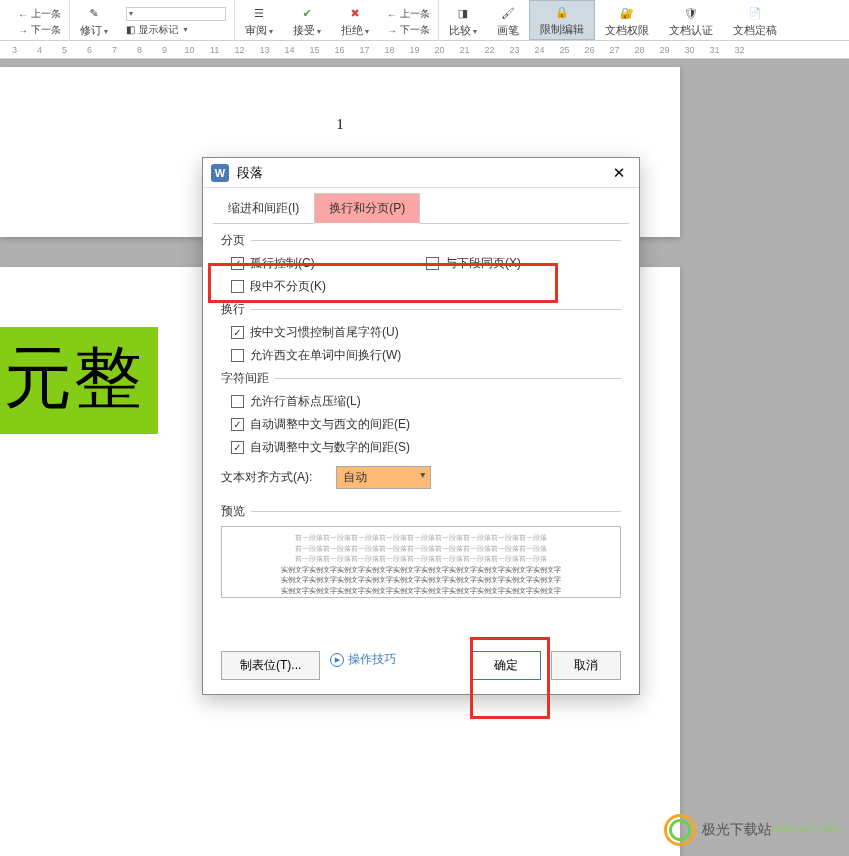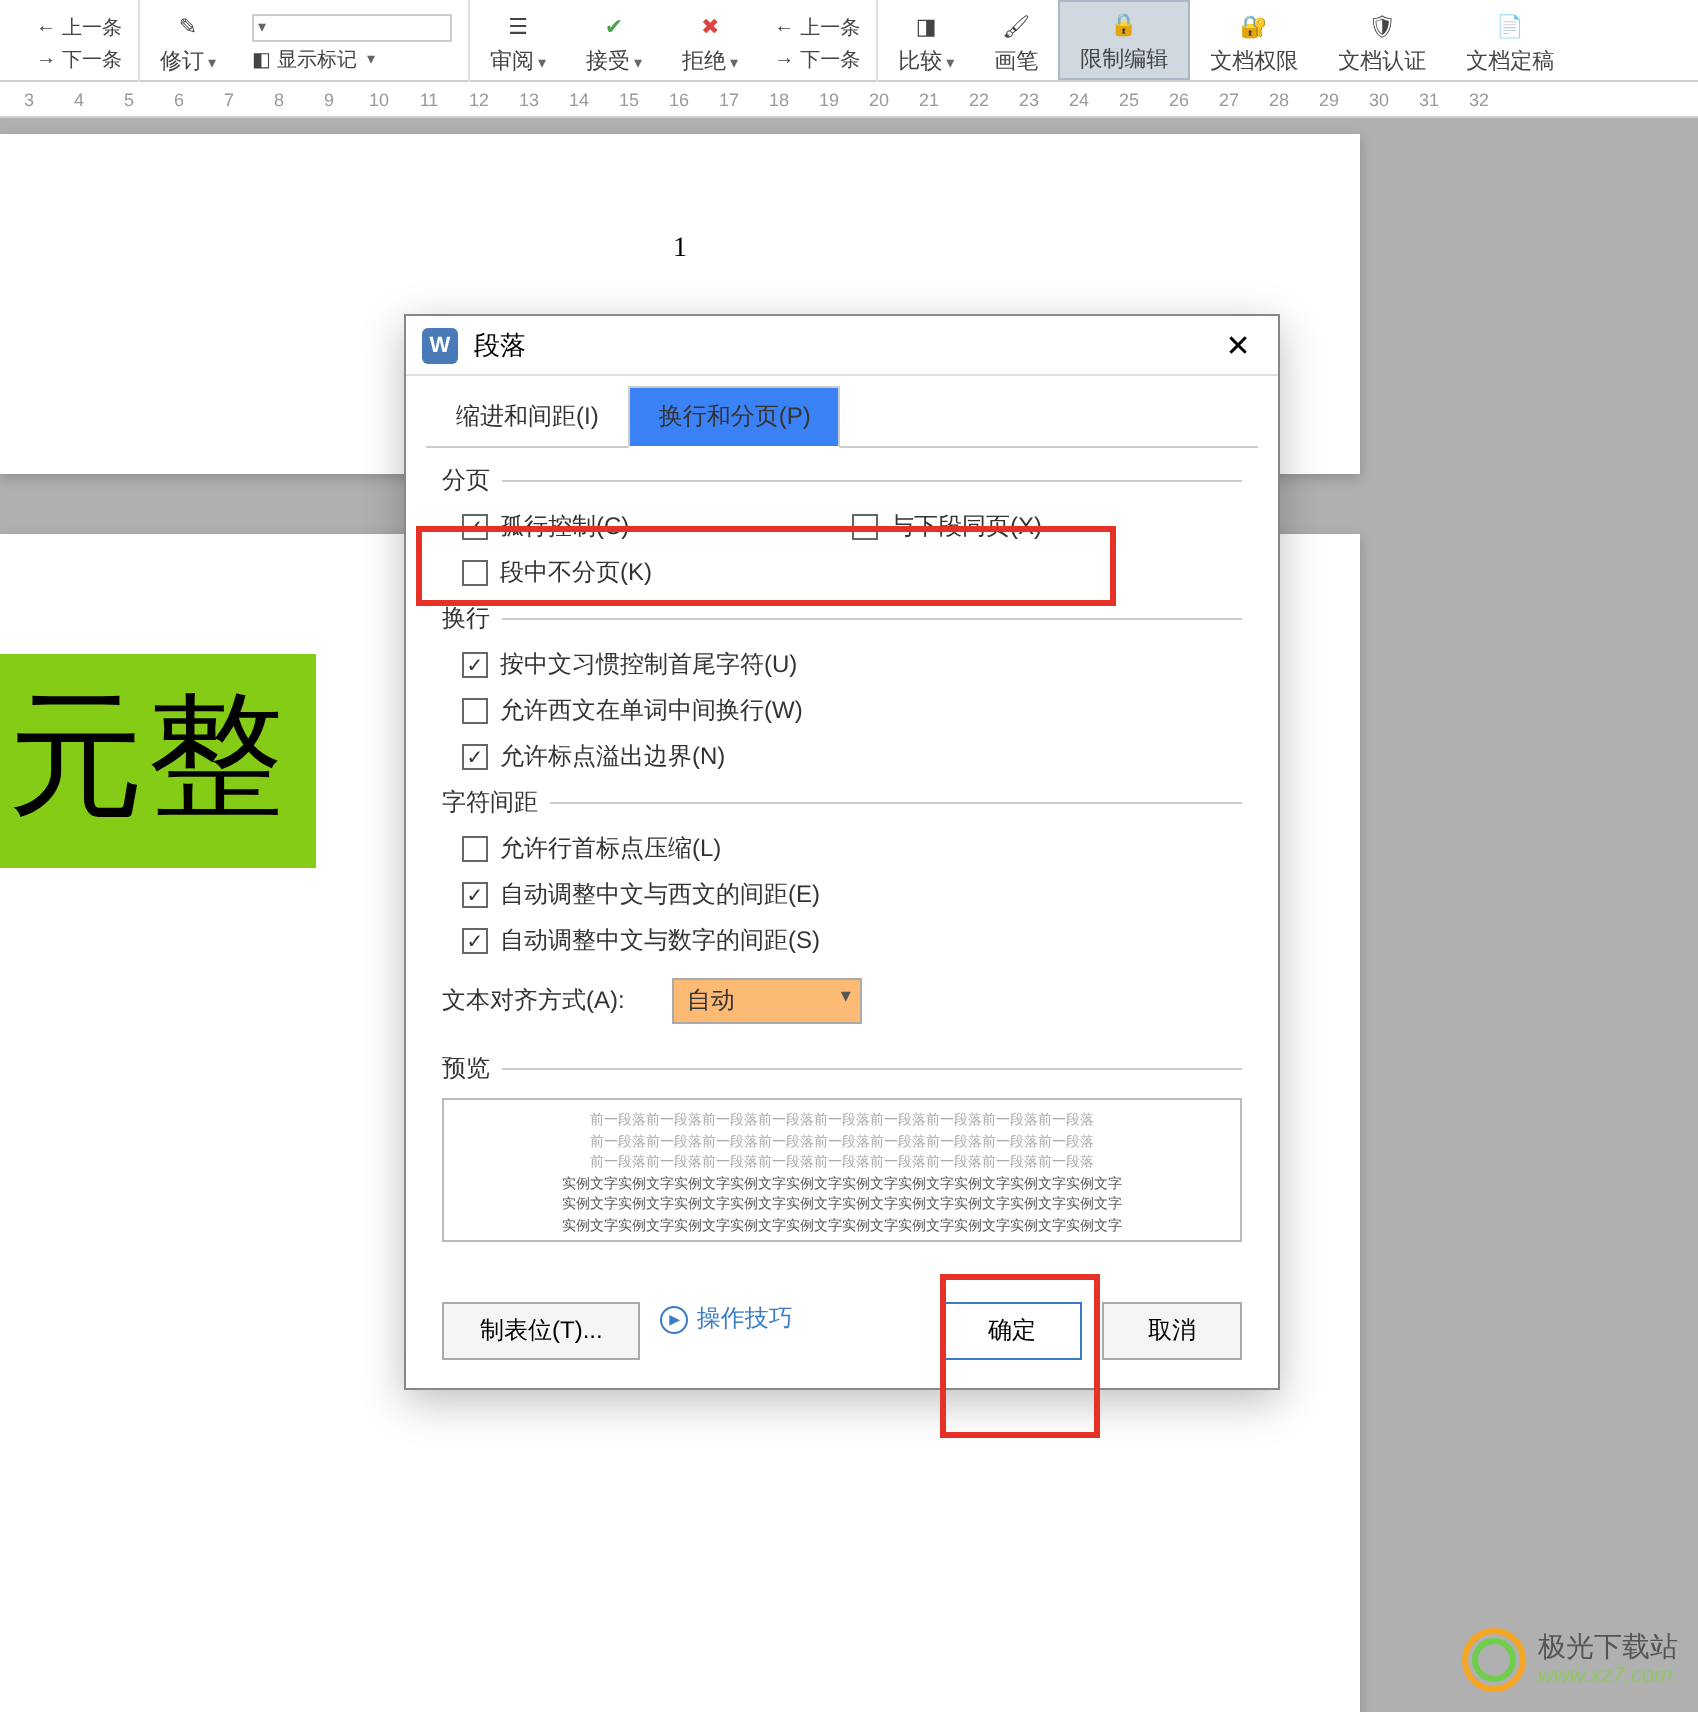--- a/index.html
+++ b/index.html
@@ -185,21 +185,21 @@
     .tab {
       padding: 6px 14px;
       font-size: 12px;
       cursor: pointer;
       color: #333;
       border: 1px solid transparent;
     }
     .tab.active {
       border: 1px solid #ccc;
       border-bottom: 1px solid #fff;
-      background: #3b82f6;
+      background: #fca5a5;
       position: relative;
       z-index: 2;
     }
     .tabs-line {
       border-top: 1px solid #ccc;
       margin: -1px 10px 0 10px;
     }
     
     .dialog-body {
       padding: 8px 18px 12px 18px;
@@ -345,21 +345,21 @@
       height: 32px;
       position: relative;
     }
     .wm-ring {
       position: absolute;
       border-radius: 50%;
       border: 3px solid;
     }
     .wm-r1 { width: 32px; height: 32px; border-color: #f5a623; top: 0; left: 0; }
     .wm-r2 { width: 22px; height: 22px; border-color: #6fcf4a; top: 5px; left: 5px; }
-    .wm-text { display: flex; flex-direction: column; line-height: 1.1; }
+    .wm-text { display: flex; line-height: 1.1; }
     .wm-cn { font-size: 14px; color: #555; font-style: normal; }
     .wm-url { font-size: 11px; color: #8fc860; }
   </style>
 </head>
 <body>
 
 <div class="ribbon">
   <div class="ribbon-group">
     <div class="ribbon-small">
       <div class="ribbon-small-item">← <span>上一条</span></div>
@@ -507,26 +507,20 @@
         <span class="chk checked"></span>
         <span>按中文习惯控制首尾字符(U)</span>
       </div>
     </div>
     <div class="check-row">
       <div class="check-item" style="width:auto">
         <span class="chk"></span>
         <span>允许西文在单词中间换行(W)</span>
       </div>
     </div>
-    <div class="check-row">
-      <div class="check-item" style="width:auto">
-        <span class="chk checked"></span>
-        <span>允许标点溢出边界(N)</span>
-      </div>
-    </div>
 
     <div class="section-label">
       <span>字符间距</span>
         <div class="line"></div>
     </div>
     <div class="check-row">
       <div class="check-item" style="width:auto">
         <span class="chk"></span>
         <span>允许行首标点压缩(L)</span>
       </div>

